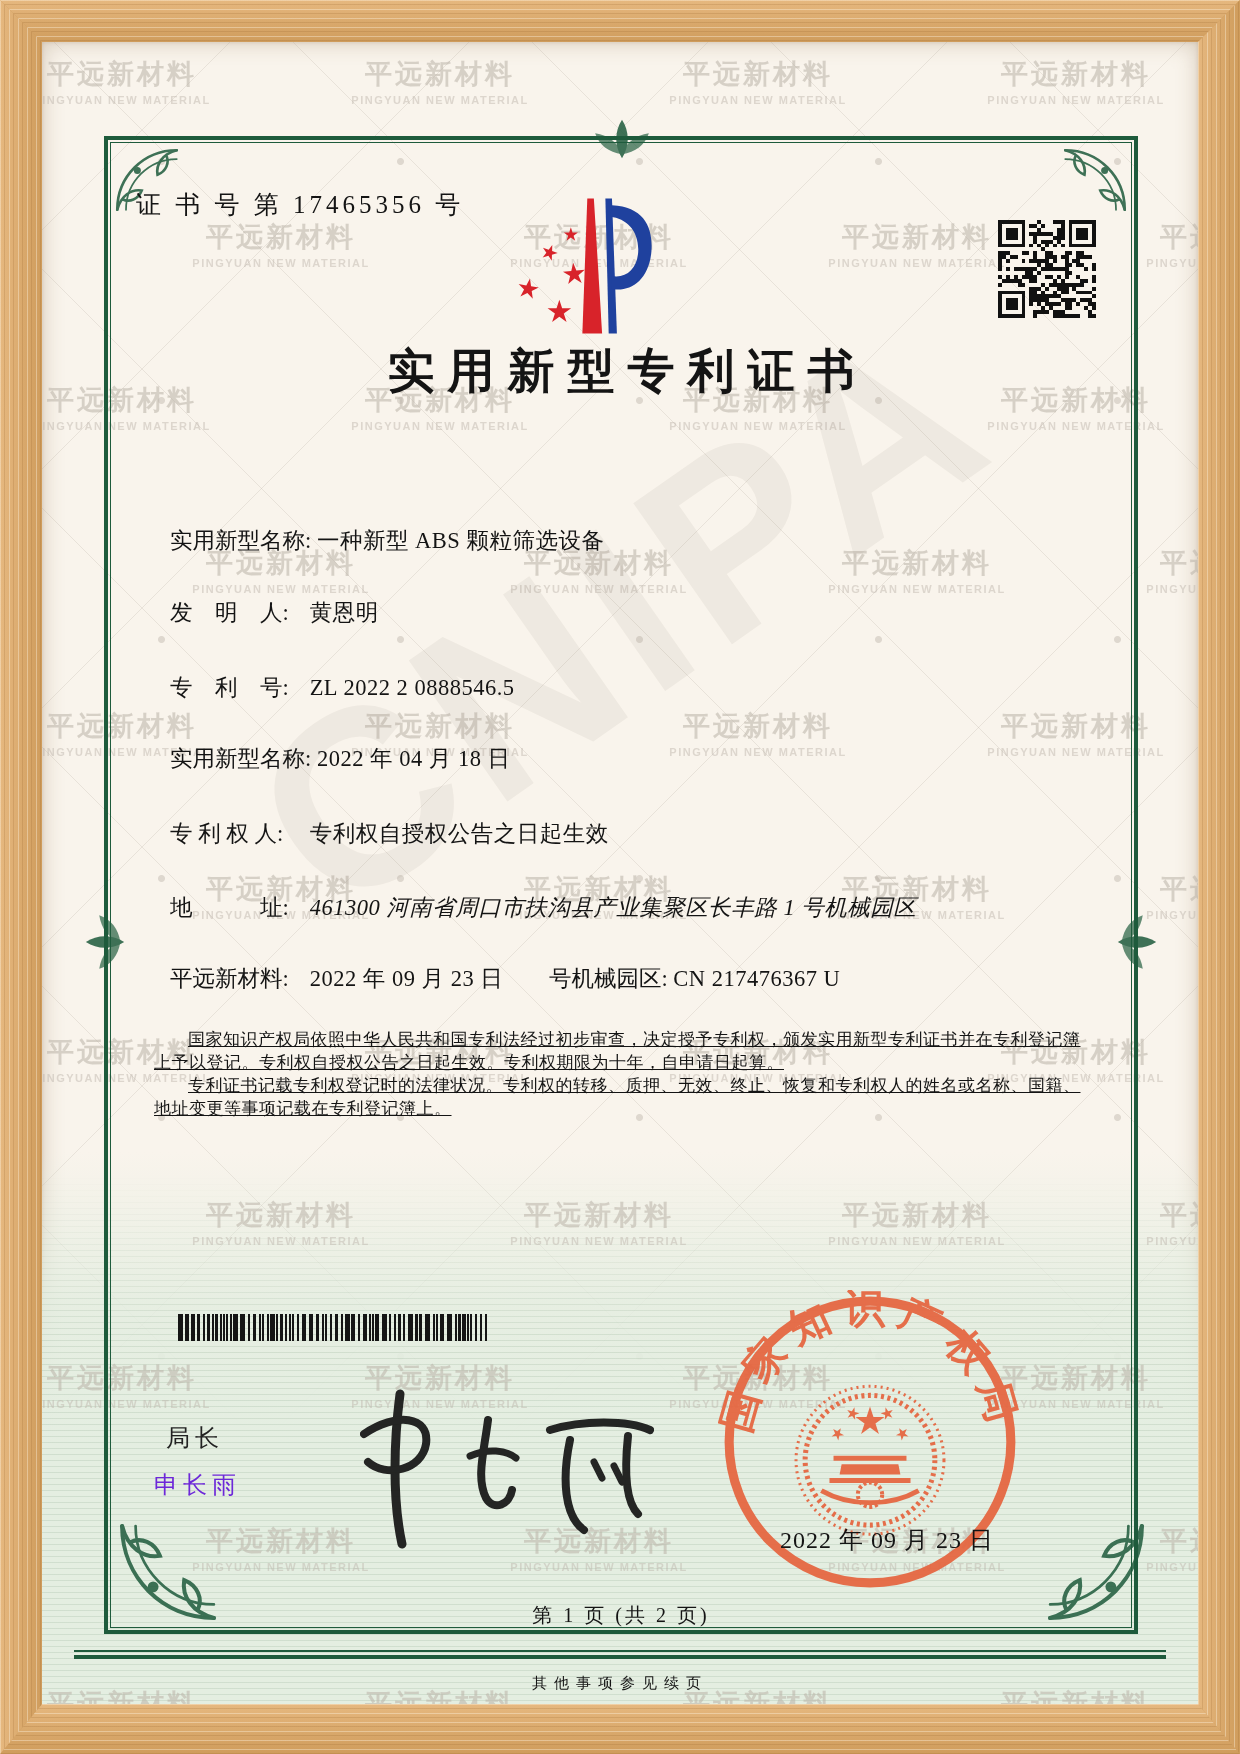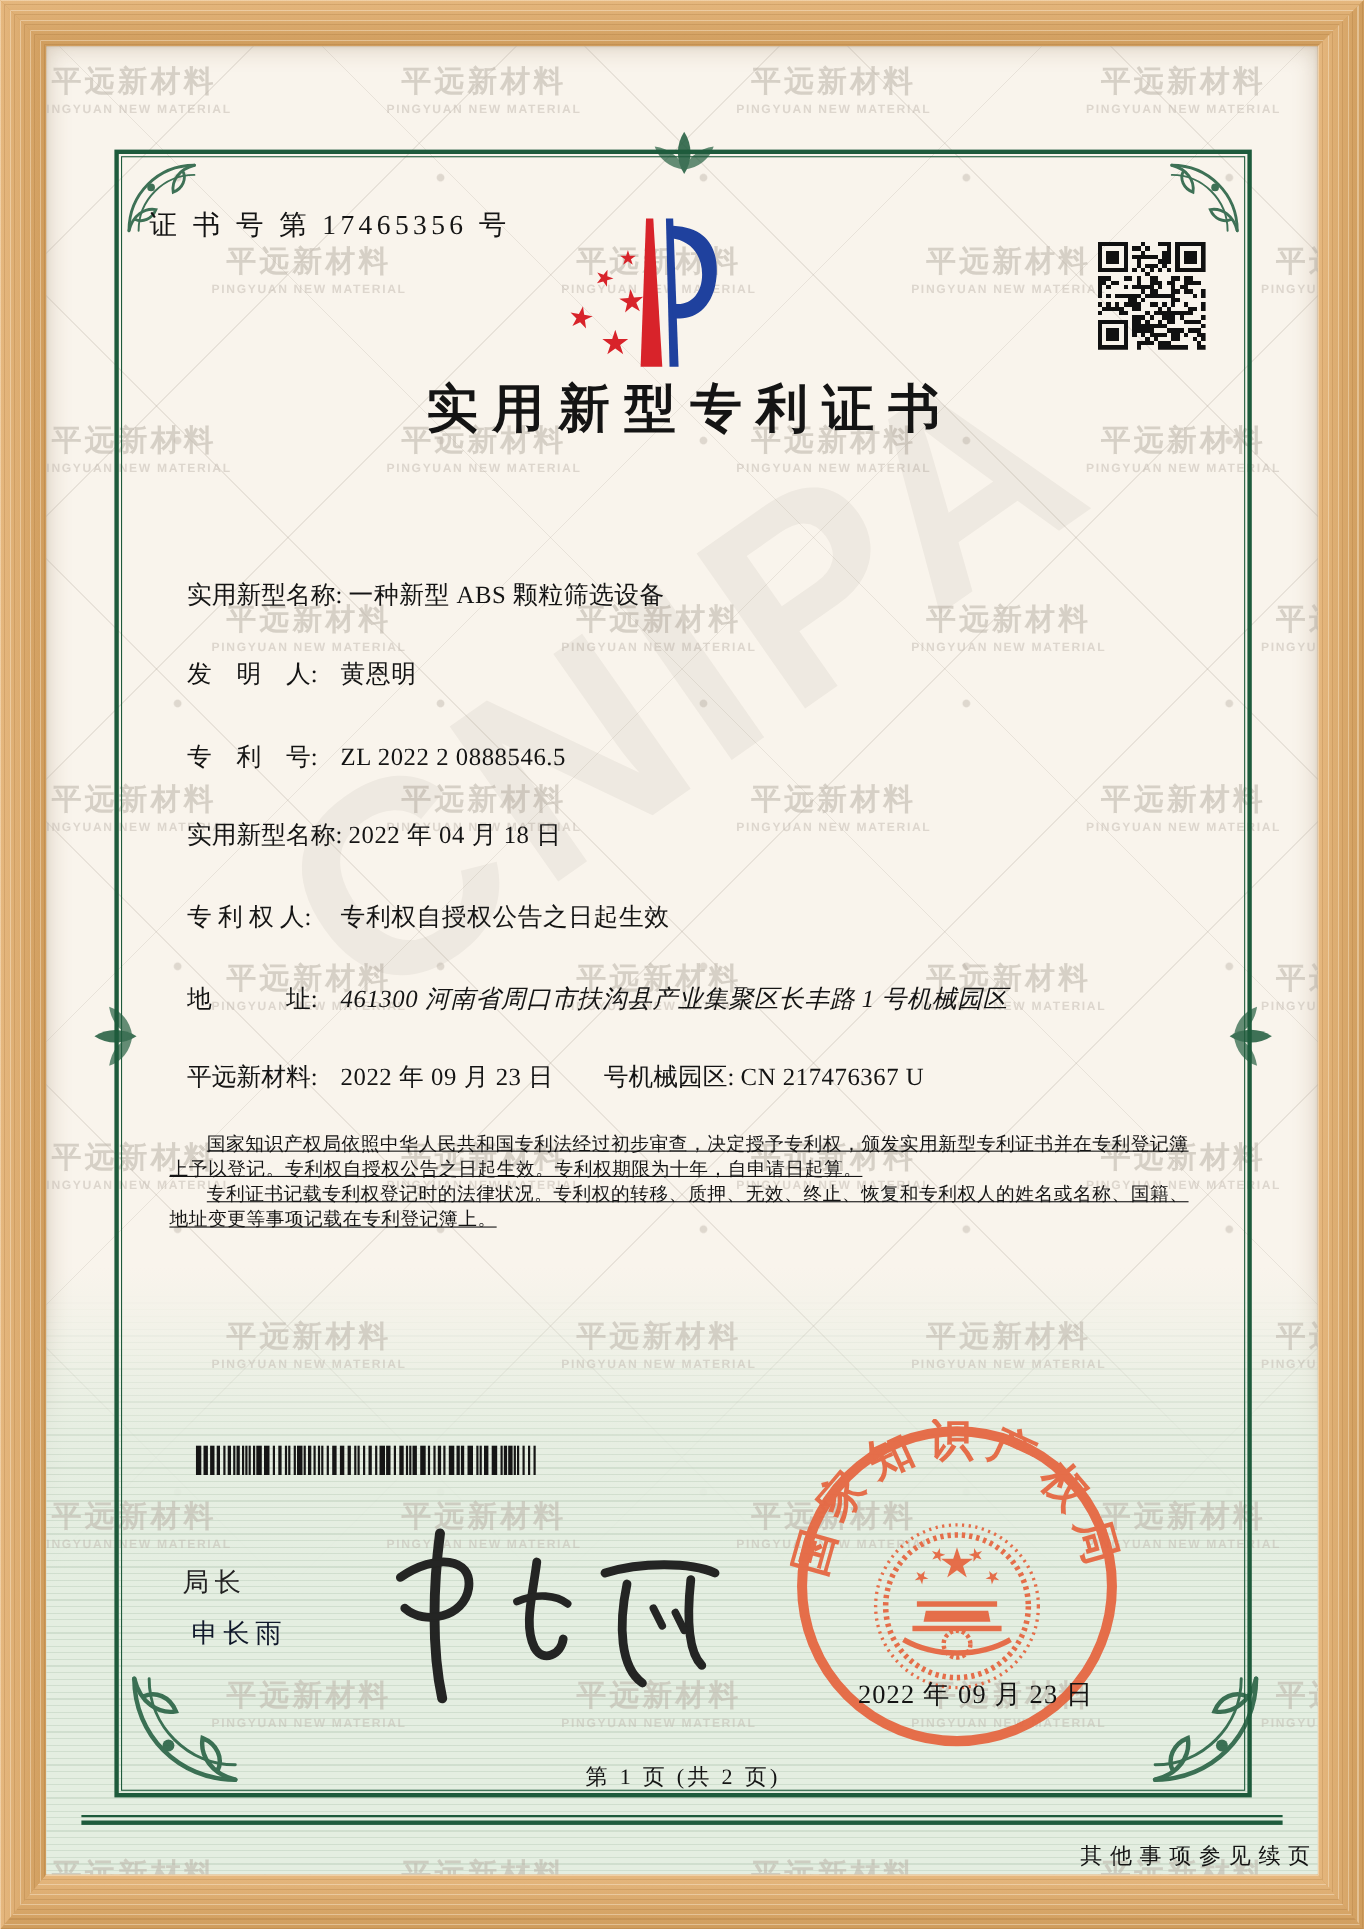--- a/index.html
+++ b/index.html
@@ -69,34 +69,34 @@
   .frow{position:absolute;left:128px;font-size:22.5px;line-height:31px;white-space:nowrap;}
   .flabel{display:inline-block;min-width:134px;}
   .fvalue{letter-spacing:.5px;}
   .wrapv{display:inline-block;width:632px;vertical-align:top;white-space:normal;font-style:italic;}
   .l2{margin-left:40px;min-width:0;}
   #body-text{position:absolute;left:112px;top:986px;width:938px;}
   #body-text p{font-size:17px;line-height:23px;text-indent:2em;letter-spacing:.5px;text-decoration:underline;}
   #barcode{position:absolute;left:136px;top:1272px;}
   #director-title{position:absolute;left:124px;top:1380px;
     font:24px "Liberation Sans",sans-serif;letter-spacing:5px;color:#222;}
-  #director-name{position:absolute;left:132px;top:1427px;
-    font:24px "Liberation Sans",sans-serif;letter-spacing:5px;color:#0f172a;}
+  #director-name{position:absolute;left:112px;top:1427px;
+    font:24px "Liberation Sans",sans-serif;letter-spacing:5px;color:#6d28d9;}
   #signature{position:absolute;left:296px;top:1336px;color:var(--ink);opacity:.92;}
   #seal{position:absolute;left:676px;top:1248px;color:var(--seal);
     opacity:.92;mix-blend-mode:multiply;}
   .sealtxt{font-size:40px;font-weight:bold;letter-spacing:11px;fill:currentColor;}
   #seal-date{position:absolute;left:700px;top:1482px;width:290px;text-align:center;
     font-size:24px;letter-spacing:1px;z-index:5;}
   #page-footer{position:absolute;left:62px;width:1034px;top:1560px;text-align:center;
     font-size:20px;letter-spacing:3px;}
   #gline{position:absolute;left:32px;right:32px;top:1608px;height:9px;
     border-top:2px solid var(--border-green);border-bottom:4px solid var(--border-green);}
-  #cont-note{position:absolute;left:0;width:100%;top:1632px;text-align:right;
-    font-size:20px;letter-spacing:7px;}
+  #cont-note{position:absolute;left:0;width:100%;top:1632px;text-align:center;
+    font-size:15px;letter-spacing:7px;}
 </style>
 </head>
 <body>
 
 <svg width="0" height="0" style="position:absolute" aria-hidden="true">
   <defs>
     <g id="flour" fill="none" stroke="currentColor" stroke-width="3" stroke-linecap="round">
       <path d="M6,74 C6,36 36,6 74,6"></path>
       <path d="M16,74 C16,42 42,16 74,16" stroke-width="2"></path>
       <path d="M6,74 C10,58 22,50 34,52 C30,62 20,66 12,62"></path>

